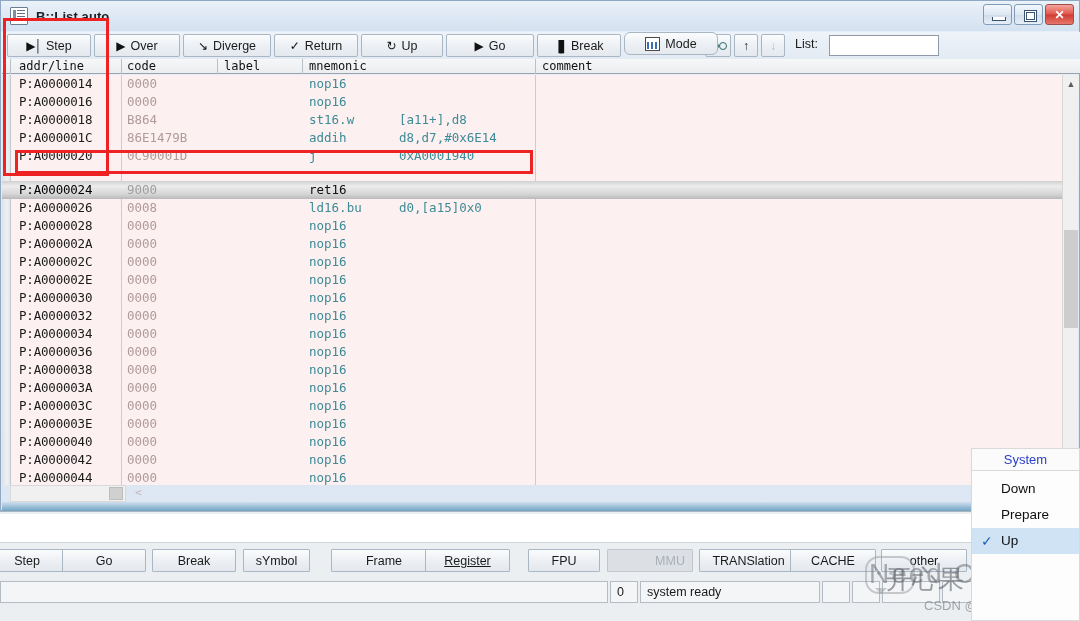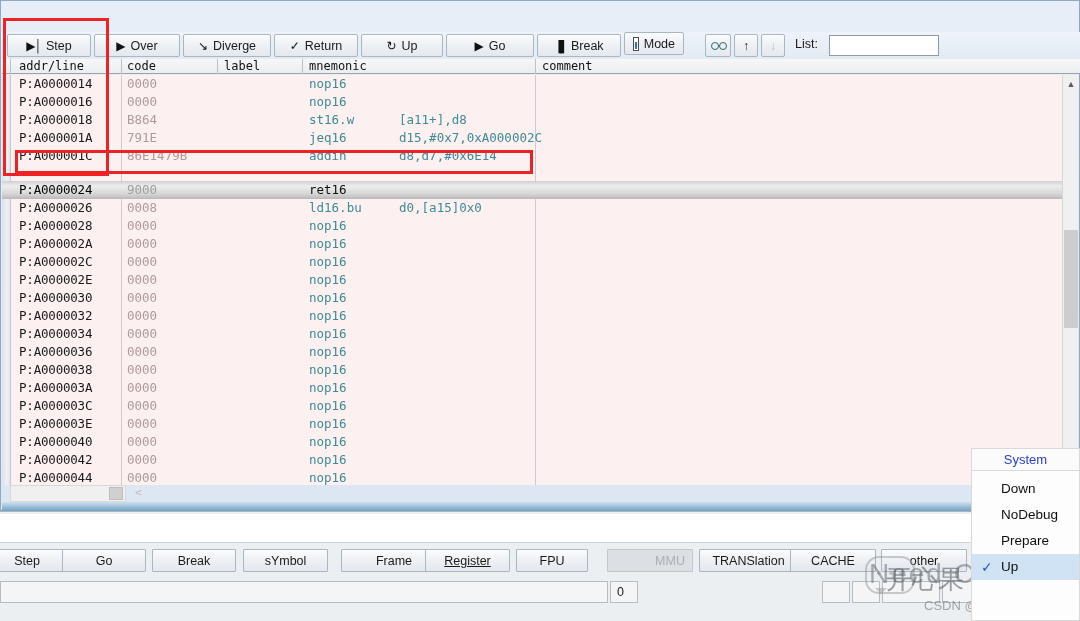--- a/index.html
+++ b/index.html
@@ -244,32 +244,47 @@
     background:rgba(150,155,160,.55);}
   .wm-csdn{left:924px;top:598px;font-size:13px;color:rgba(110,115,120,.6);}
 </style>
 </head>
 <body>
 
 <div class="app">
 
   <div class="win">
 
+    <div class="titlebar">
+      <div class="title-icon"></div>
+      <div class="title-text">B::List.auto</div>
+      <div class="wbtns">
+        <div class="wbtn">
+            <span class="min-glyph"></span>
+          </div>
+        <div class="wbtn">
+            <span class="max-glyph"></span>
+          </div>
+        <div class="wbtn close">
+            <span class="g">✕</span>
+          </div>
+      </div>
+    </div>
 
     <div class="toolbar" id="toolbar">
         <div class="tbtn dis small" style="position: absolute; left: 760px; top: 2px; width: 24px;">
           <span class="ic">↓</span>
         </div>
         <div class="tbtn small" style="position: absolute; left: 733px; top: 2px; width: 24px;">
           <span class="ic ic-arrowup"></span>
         </div>
         <div class="tbtn small" style="position: absolute; left: 704px; top: 2px; width: 26px;">
           <span class="ic-glasses"></span>
         </div>
-        <div class="tbtn" style="position: absolute; left: 623px; top: 0; width: 60px;">
+        <div class="tbtn" style="position: absolute; left: 623px; top: 0; width: 94px; border-radius: 6px;">
           <span class="ic-mode"></span>
           <span>Mode</span>
         </div>
         <div class="tbtn" style="position: absolute; left: 536px; top: 2px; width: 84px;">
           <span class="ic ic-break"></span>
           <span>Break</span>
         </div>
         <div class="tbtn" style="position: absolute; left: 445px; top: 2px; width: 88px;">
           <span class="ic ic-go"></span>
           <span>Go</span>
@@ -312,22 +327,22 @@
       </div>
 
     <div class="listwrap">
       <div class="gutter"></div>
       <div class="vline" style="left:119px"></div>
       <div class="vline" style="left:533px"></div>
       <div class="code" id="codelist">
           <div class="row"><span class="addr">P:A0000014</span><span class="codev">0000</span><span class="label"></span><span class="mnem">nop16</span><span class="args"></span></div>
           <div class="row"><span class="addr">P:A0000016</span><span class="codev">0000</span><span class="label"></span><span class="mnem">nop16</span><span class="args"></span></div>
           <div class="row"><span class="addr">P:A0000018</span><span class="codev">B864</span><span class="label"></span><span class="mnem">st16.w</span><span class="args">[a11+],d8</span></div>
-          <div class="row"><span class="addr">P:A000001A</span><span class="codev">791E</span><span class="label"></span><span class="mnem">jeq16</span><span class="args">d15,#0x7,0xA000002C</span></div>
           <div class="row"><span class="addr">P:A000001C</span><span class="codev">86E1479B</span><span class="label"></span><span class="mnem">addih</span><span class="args">d8,d7,#0x6E14</span></div>
+          <div class="row"><span class="addr">P:A0000020</span><span class="codev">0C90001D</span><span class="label"></span><span class="mnem">j</span><span class="args">0xA0001940</span></div>
           <div class="row sel"><span class="addr">P:A0000024</span><span class="codev">9000</span><span class="label"></span><span class="mnem">ret16</span><span class="args"></span></div>
           <div class="row"><span class="addr">P:A0000026</span><span class="codev">0008</span><span class="label"></span><span class="mnem">ld16.bu</span><span class="args">d0,[a15]0x0</span></div>
           <div class="row"><span class="addr">P:A0000028</span><span class="codev">0000</span><span class="label"></span><span class="mnem">nop16</span><span class="args"></span></div>
           <div class="row"><span class="addr">P:A000002A</span><span class="codev">0000</span><span class="label"></span><span class="mnem">nop16</span><span class="args"></span></div>
           <div class="row"><span class="addr">P:A000002C</span><span class="codev">0000</span><span class="label"></span><span class="mnem">nop16</span><span class="args"></span></div>
           <div class="row"><span class="addr">P:A000002E</span><span class="codev">0000</span><span class="label"></span><span class="mnem">nop16</span><span class="args"></span></div>
           <div class="row"><span class="addr">P:A0000030</span><span class="codev">0000</span><span class="label"></span><span class="mnem">nop16</span><span class="args"></span></div>
           <div class="row"><span class="addr">P:A0000032</span><span class="codev">0000</span><span class="label"></span><span class="mnem">nop16</span><span class="args"></span></div>
           <div class="row"><span class="addr">P:A0000034</span><span class="codev">0000</span><span class="label"></span><span class="mnem">nop16</span><span class="args"></span></div>
           <div class="row"><span class="addr">P:A0000036</span><span class="codev">0000</span><span class="label"></span><span class="mnem">nop16</span><span class="args"></span></div>
@@ -354,45 +369,45 @@
 
     <div class="winbottom"></div>
   </div>
 
   <div class="lower">
     <div class="whiteband"></div>
     <div class="btnbar" id="btnbar">
         <div class="bbtn" style="left: -14px; width: 82px;">Step</div>
         <div class="bbtn" style="left: 62px; width: 84px;">Go</div>
         <div class="bbtn" style="left: 152px; width: 84px;">Break</div>
-        <div class="bbtn" style="left: 243px; width: 85px;">sYmbol</div>
-        <div class="bbtn" style="left: 341px; width: 106px;">Frame</div>
+        <div class="bbtn" style="left: 243px; width: 67px;">sYmbol</div>
+        <div class="bbtn" style="left: 331px; width: 106px;">Frame</div>
         <div class="bbtn" style="left: 425px; width: 85px; text-decoration: underline;">Register</div>
-        <div class="bbtn" style="left: 516px; width: 72px;">FPU</div>
+        <div class="bbtn" style="left: 528px; width: 72px;">FPU</div>
         <div class="bbtn dis" style="left: 607px; width: 86px; padding-left: 40px;">MMU</div>
         <div class="bbtn" style="left: 699px; width: 99px;">TRANSlation</div>
         <div class="bbtn" style="left: 790px; width: 86px;">CACHE</div>
         <div class="bbtn" style="left: 881px; width: 86px;">other</div>
       </div>
     <div class="statusbar" id="statusbar">
         <div class="sfield" style="left: 0px; width: 608px;"></div>
         <div class="sfield" style="left: 610px; width: 28px;">0</div>
+        <div class="sfield" style="left: 640px; width: 180px;">system ready</div>
         <div class="sfield" style="left: 822px; width: 28px;"></div>
         <div class="sfield" style="left: 852px; width: 28px;"></div>
         <div class="sfield" style="left: 882px; width: 58px;"></div>
         <div class="sfield" style="left: 942px; width: 60px;"></div>
         <div class="sfield" style="left: 1004px; width: 74px;"></div>
       </div>
   </div>
 
   <div class="ctxwrap">
     <div class="ctxhdr">System</div>
     <div class="ctxmenu" id="ctxmenu">
         <div class="ctxitem">Down</div>
-        <div class="ctxitem">NoDebug</div>
         <div class="ctxitem">Prepare</div>
         <div class="ctxitem checked">Up</div>
       </div>
   </div>
   <div class="ctxred"></div>
 
   <div class="wm-bubble">
     <span class="d" style="left:10px"></span>
     <span class="d" style="left:22px"></span>
     <span class="d" style="left:32px"></span>

